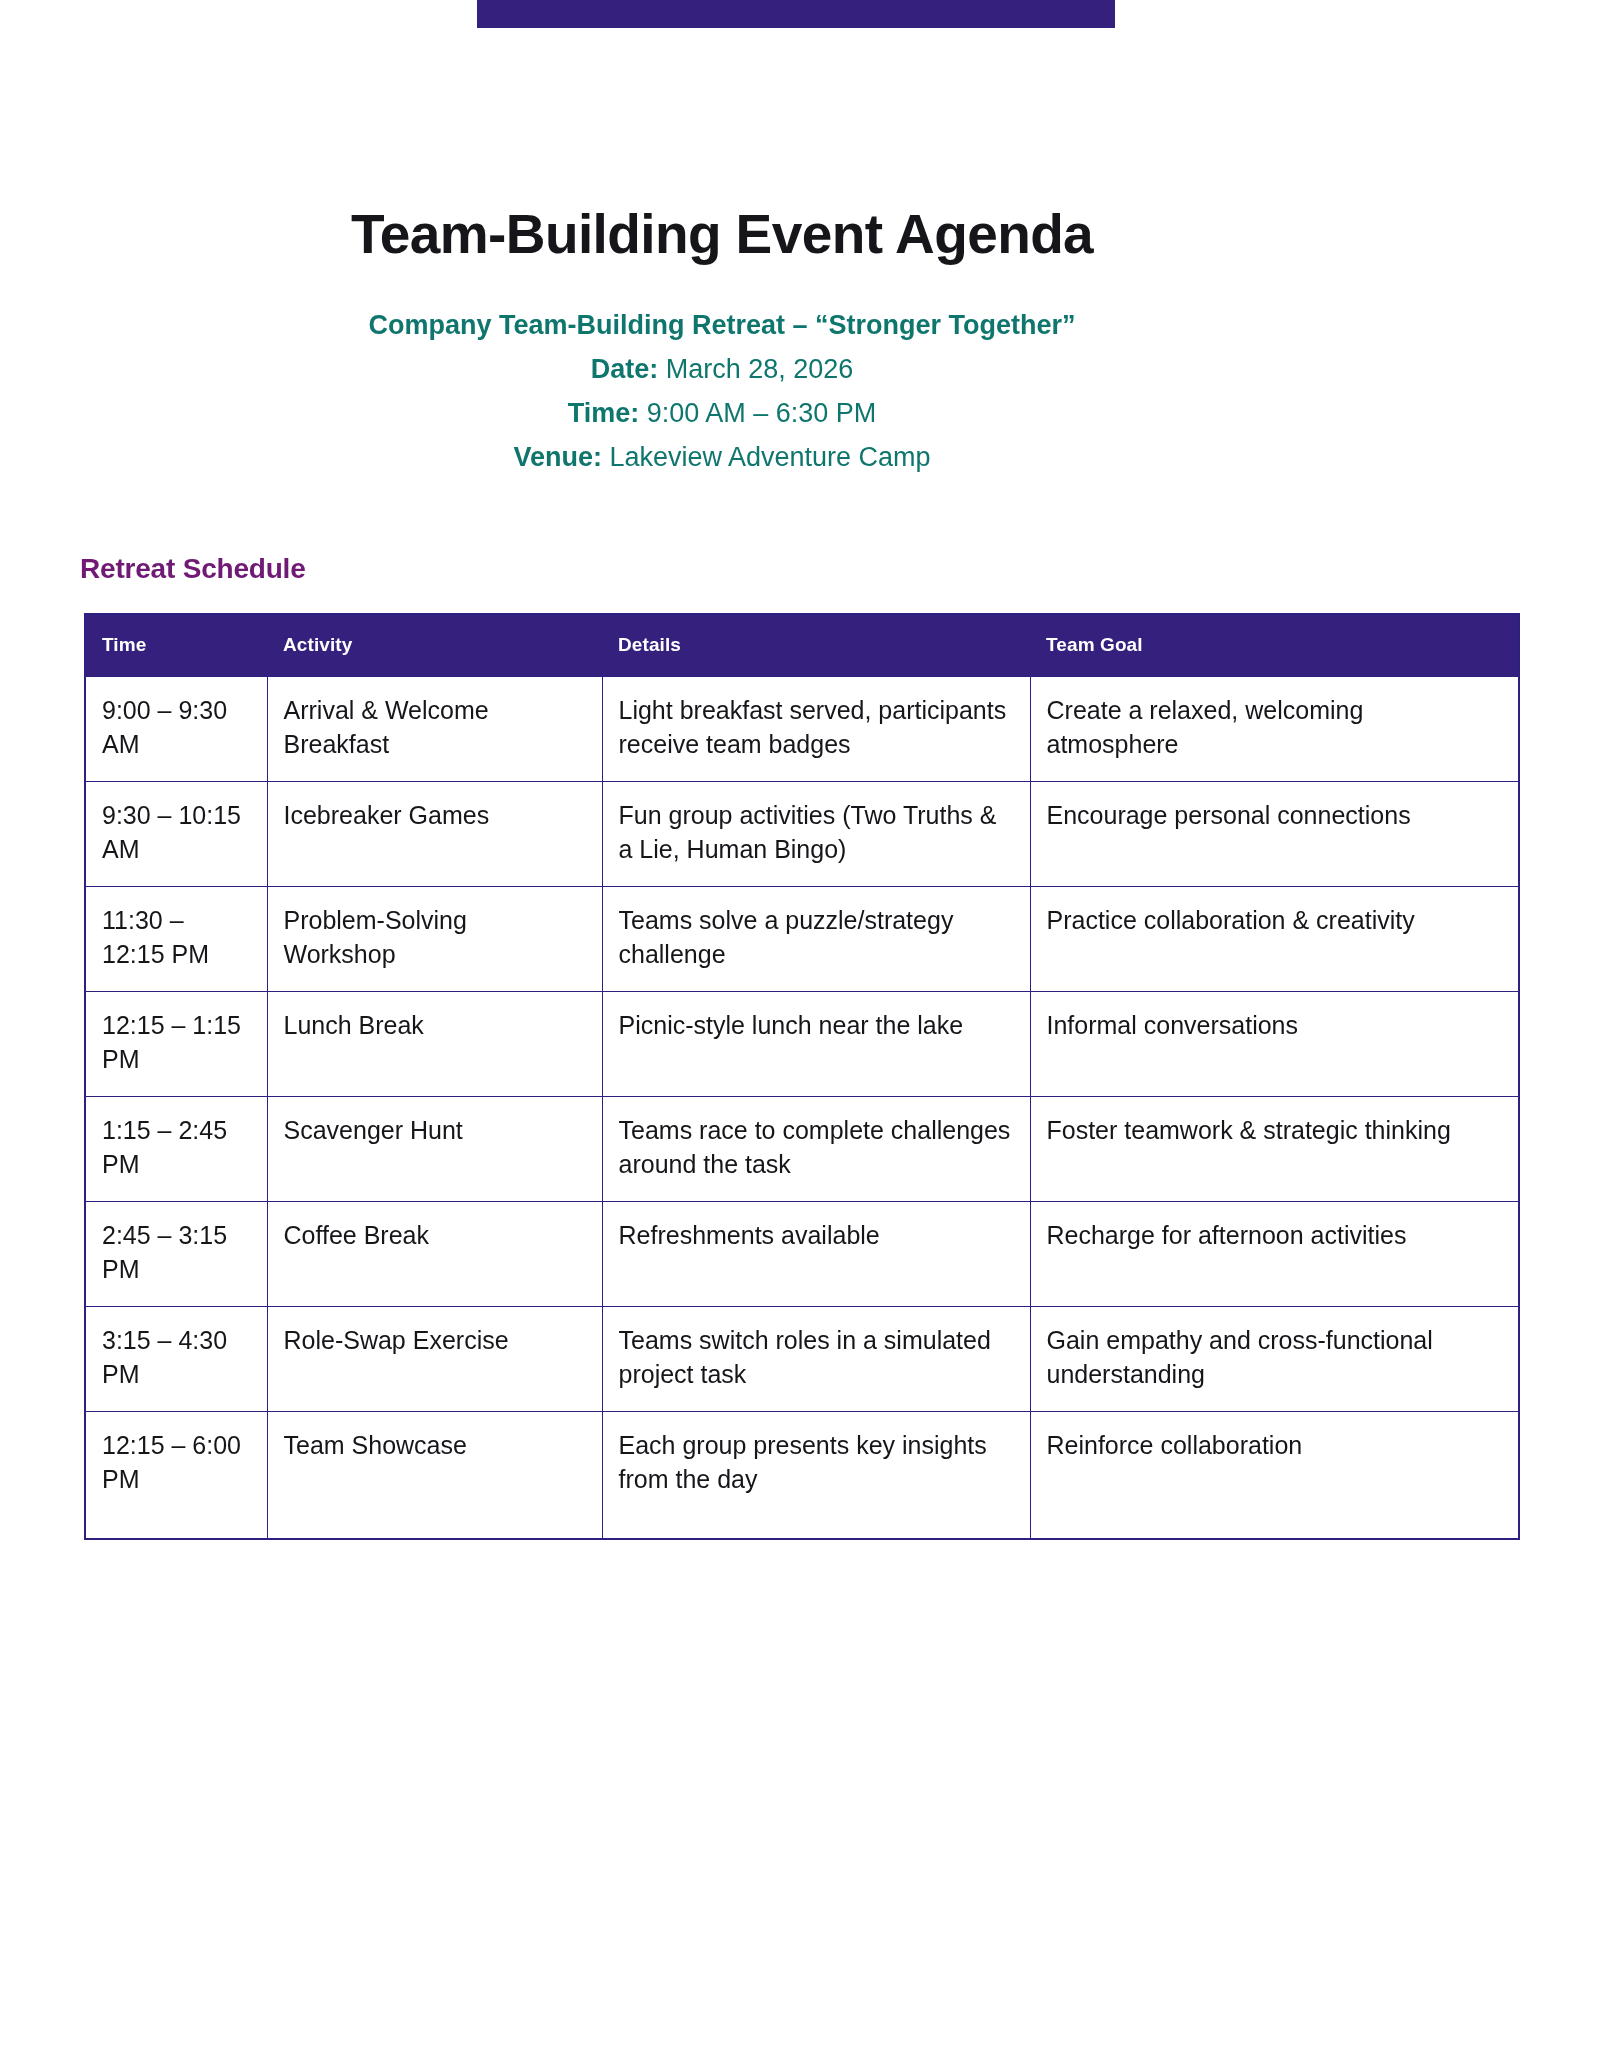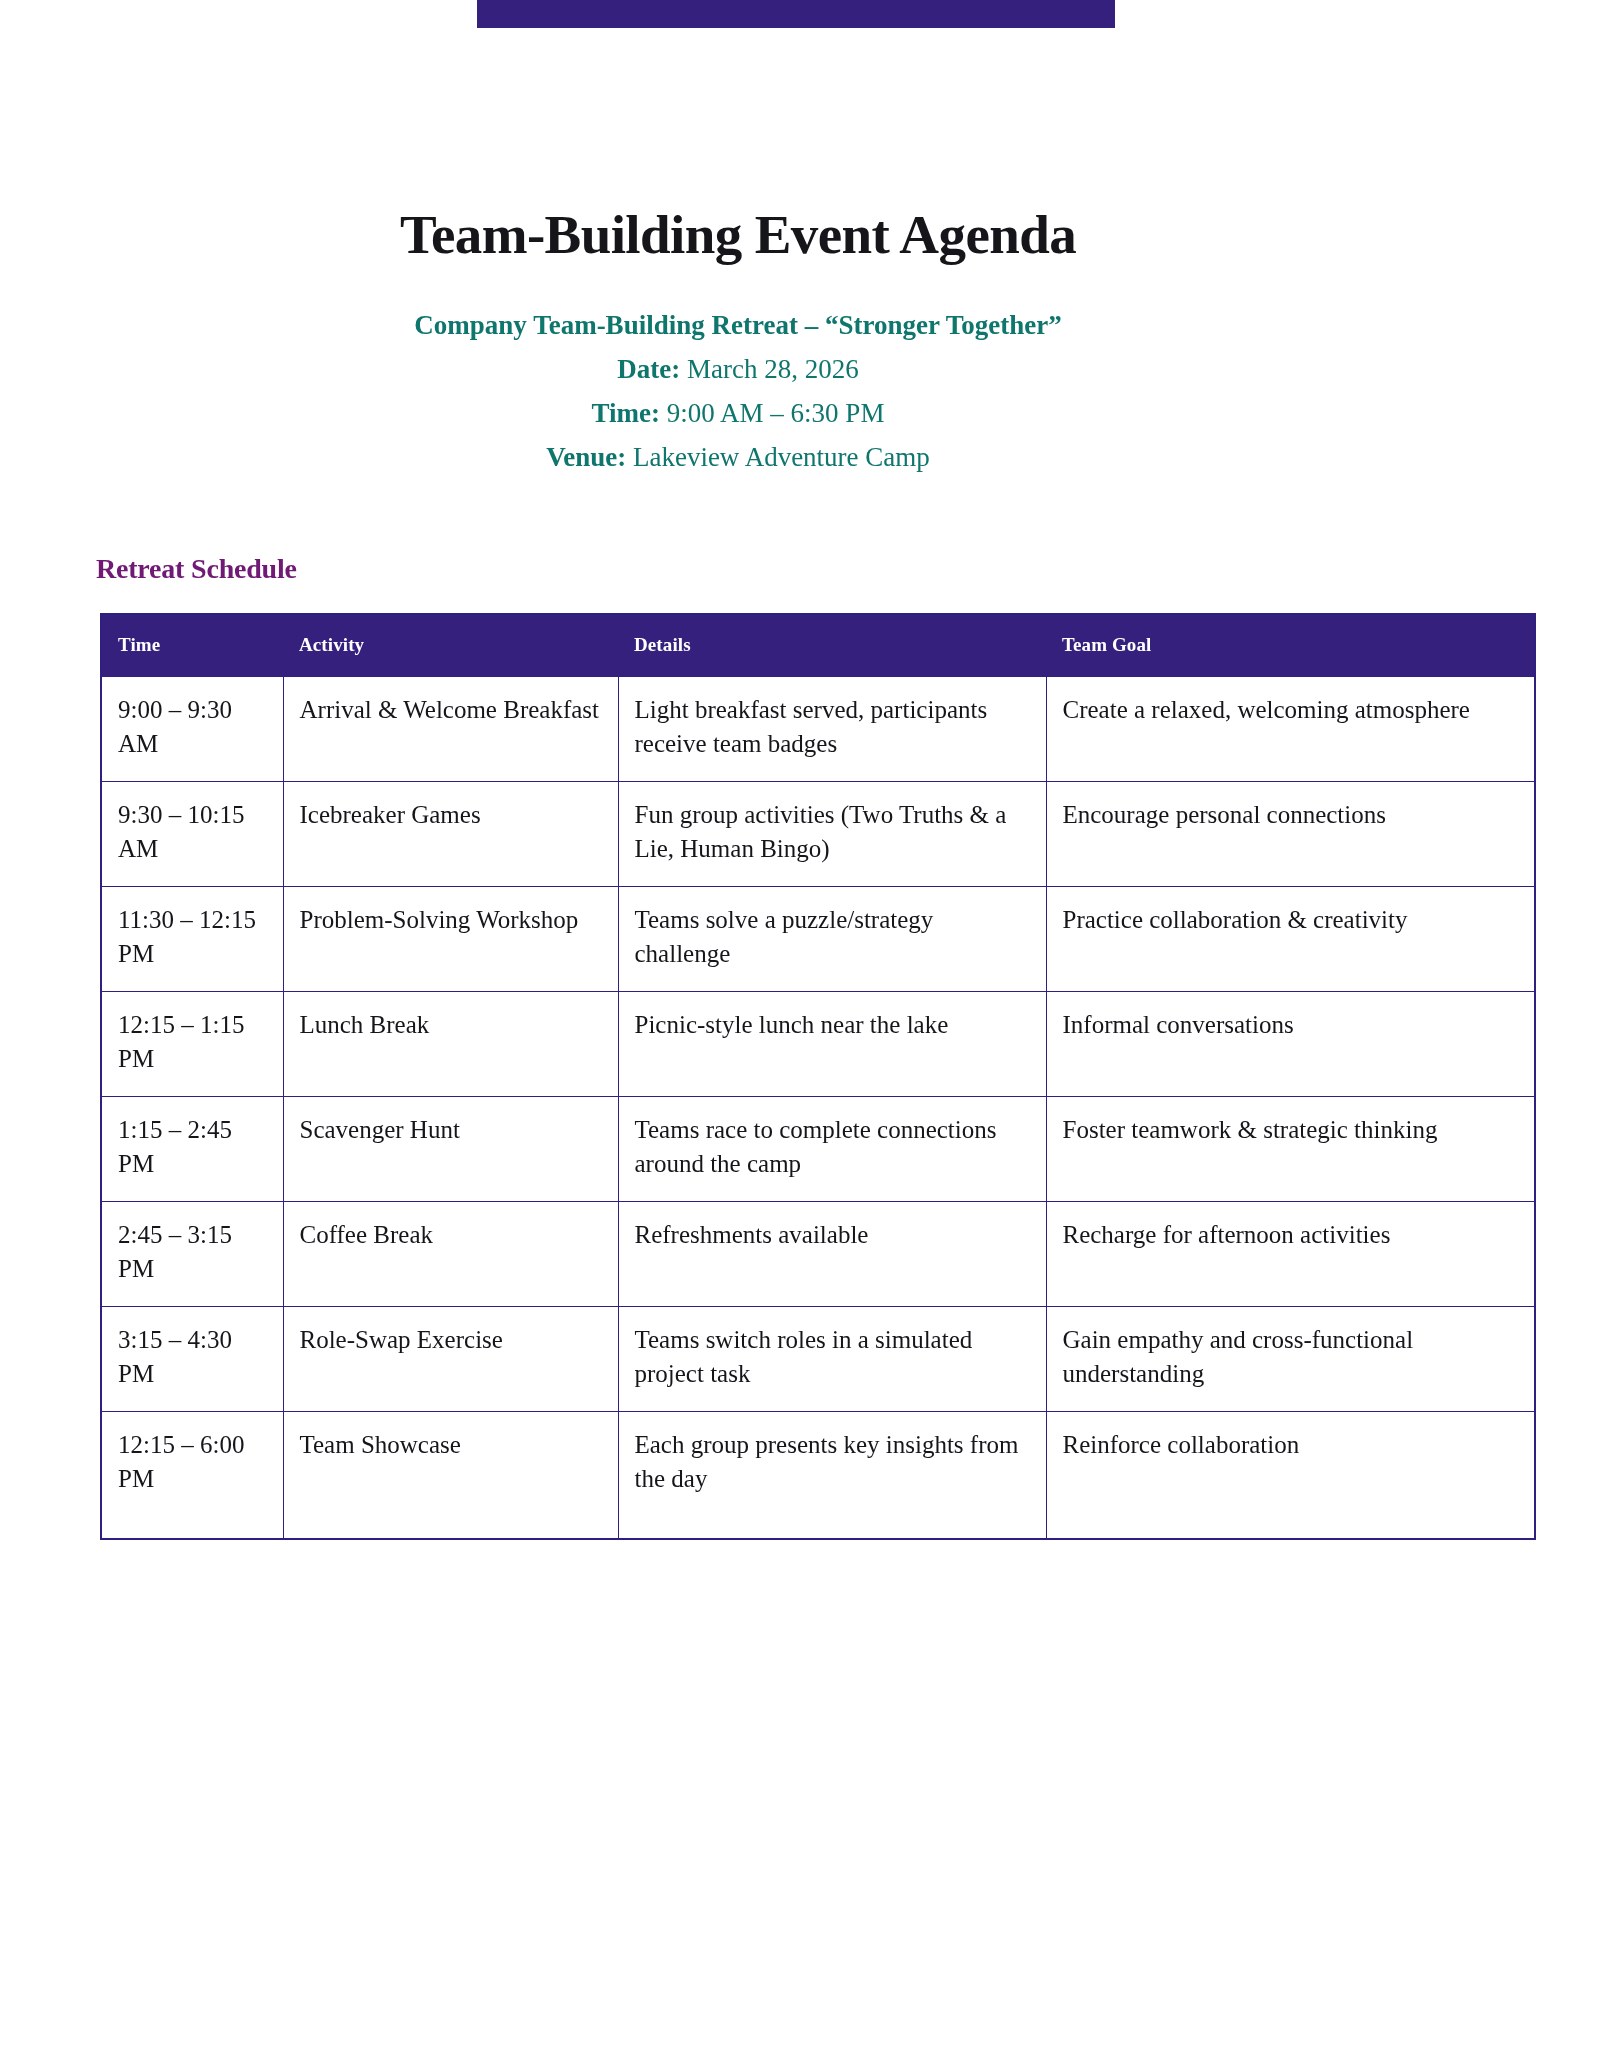--- a/index.html
+++ b/index.html
@@ -22,24 +22,23 @@
     left: 477px;
     top: 0px;
     width: 638px;
     height: 28px;
     background: #35207d;
   }
 
   
   .page {
     position: absolute;
-    left: 16px;
+    left: 0;
     top: 0;
     width: 1444px;
-    font-family: Liberation Serif, serif;
   }
 
   
   .doc-title {
     text-align: center;
     font-size: 55px;
     font-weight: 700;
     letter-spacing: -0.6px;
     color: #16151a;
     margin: 0;
@@ -180,21 +179,21 @@
           </tr>
           <tr>
             <td>12:15 – 1:15 PM</td>
             <td>Lunch Break</td>
             <td>Picnic-style lunch near the lake</td>
             <td>Informal conversations</td>
           </tr>
           <tr>
             <td>1:15 – 2:45 PM</td>
             <td>Scavenger Hunt</td>
-            <td>Teams race to complete connections around the camp</td>
+            <td>Teams race to complete challenges around the task</td>
             <td>Foster teamwork &amp; strategic thinking</td>
           </tr>
           <tr>
             <td>2:45 – 3:15 PM</td>
             <td>Coffee Break</td>
             <td>Refreshments available</td>
             <td>Recharge for afternoon activities</td>
           </tr>
           <tr>
             <td>3:15 – 4:30 PM</td>

